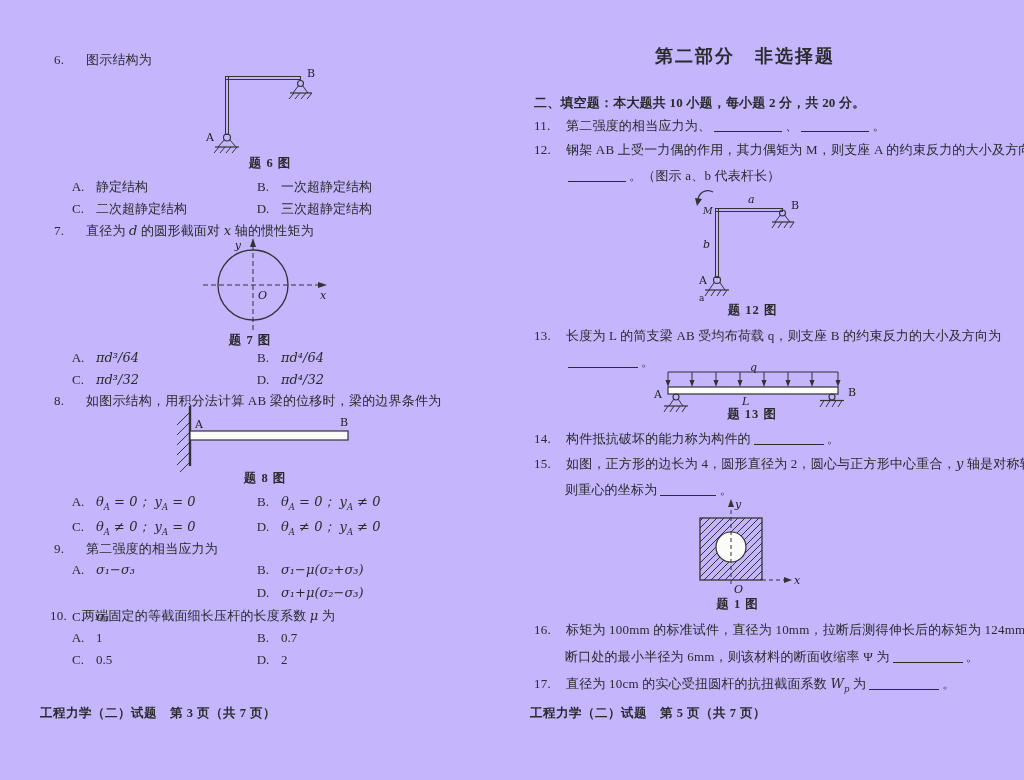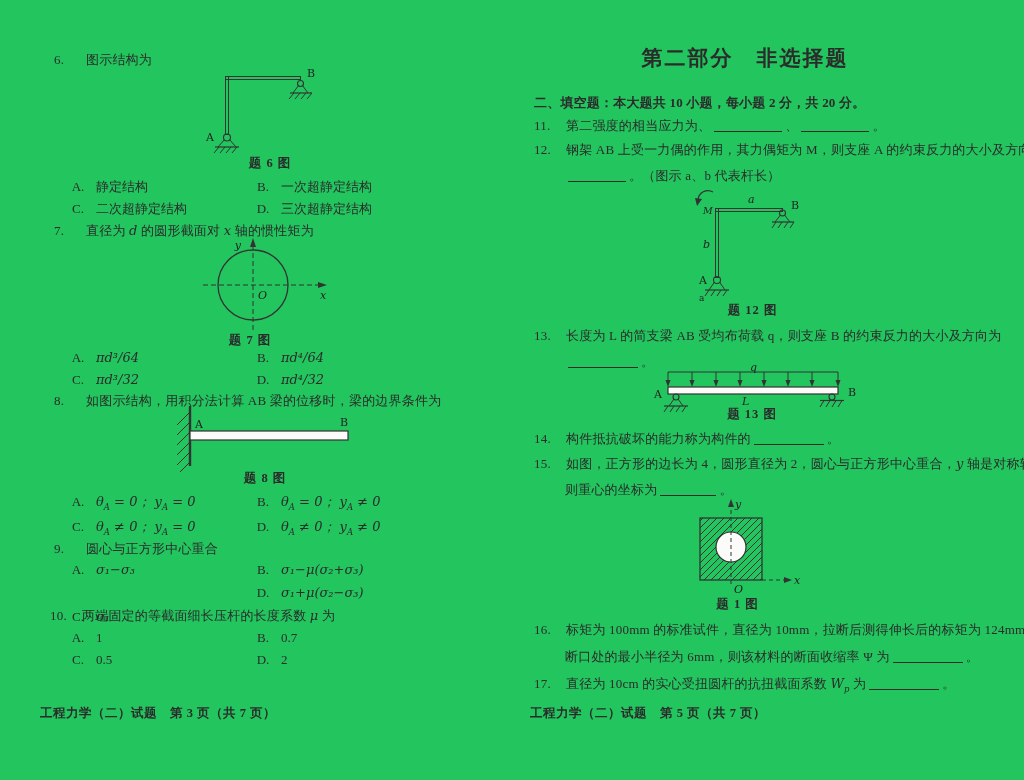--- a/index.html
+++ b/index.html
@@ -1,28 +1,28 @@
 <!DOCTYPE html>
 <html><head>
 <meta charset="utf-8">
 <style>
   html,body{margin:0;padding:0;}
   body{width:1024px;height:780px;background:#f1f1ef;font-family:"Liberation Serif","DejaVu Serif",serif;color:#2b2b2b;}
-  .sheet{position:absolute;left:0;top:0;width:1024px;height:780px;background:#22c55e;overflow:hidden;}
+  .sheet{position:absolute;left:0;top:0;width:1024px;height:780px;background:#c4b5fd;overflow:hidden;}
   .line{position:absolute;white-space:nowrap;font-size:13px;line-height:17px;letter-spacing:0.2px;}
   .num{display:inline-block;min-width:24px;margin-right:8px;}
   .opt{position:absolute;white-space:nowrap;font-size:13px;line-height:17px;text-align:center;}
   .opt .k{display:inline-block;min-width:16px;margin-right:10px;}
   .math{font-family:"DejaVu Serif",serif;font-style:italic;}
   .it{font-style:italic;font-family:"DejaVu Serif",serif;}
   sub{font-size:8.5px;font-style:italic;font-family:"DejaVu Serif",serif;}
   .blank{display:inline-block;border-bottom:1.2px solid #2b2b2b;height:14px;vertical-align:-2px;margin:0 3px;}
   .caption{position:absolute;text-align:center;font-weight:600;font-size:12.5px;letter-spacing:1px;}
   .footer{position:absolute;top:705px;width:430px;text-align:left;font-size:12.5px;font-weight:600;letter-spacing:0.5px;}
-  .part-title{position:absolute;left:530px;top:44px;width:430px;text-align:center;font-size:21px;font-weight:700;letter-spacing:2px;}
+  .part-title{position:absolute;left:530px;top:44px;width:430px;text-align:center;font-size:18px;font-weight:700;letter-spacing:2px;}
   .section-head{font-weight:700;text-align:right;}
   svg{position:absolute;overflow:visible;}
   svg text{font-size:11px;fill:#222;font-family:"DejaVu Serif",serif;}
   svg text.itl{font-style:italic;}
   svg line,svg path,svg rect,svg circle,svg polyline{stroke:#333;}
 </style>
 </head>
 <body>
 
 <div class="sheet">
@@ -100,21 +100,21 @@
       <text x="175" y="22">B</text>
     </svg>
     <div class="caption" style="left:165px;top:470px;width:200px">题 8 图</div>
 
     <div class="opt" style="left:70px;top:493px"><span class="k">A.</span><span class="v math"><span class="it">θ</span><sub>A</sub><span> = 0； </span><span class="it">y</span><sub>A</sub><span> = 0</span></span></div>
     <div class="opt" style="left:255px;top:493px"><span class="k">B.</span><span class="v math"><span class="it">θ</span><sub>A</sub><span> = 0； </span><span class="it">y</span><sub>A</sub><span> ≠ 0</span></span></div>
     <div class="opt" style="left:70px;top:518px"><span class="k">C.</span><span class="v math"><span class="it">θ</span><sub>A</sub><span> ≠ 0； </span><span class="it">y</span><sub>A</sub><span> = 0</span></span></div>
     <div class="opt" style="left:255px;top:518px"><span class="k">D.</span><span class="v math"><span class="it">θ</span><sub>A</sub><span> ≠ 0； </span><span class="it">y</span><sub>A</sub><span> ≠ 0</span></span></div>
 
     <div class="line" style="left:54px;top:540px">
-      <span class="num">9.</span><span>圆心与正方形中心重合</span>
+      <span class="num">9.</span><span>第二强度的相当应力为</span>
     </div>
     <div class="opt" style="left:70px;top:561px"><span class="k">A.</span><span class="v math">σ₁−σ₃</span></div>
     <div class="opt" style="left:255px;top:561px"><span class="k">B.</span><span class="v math">σ₁−μ(σ₂+σ₃)</span></div>
     <div class="opt" style="left:70px;top:608px"><span class="k">C.</span><span class="v math">σ₁</span></div>
     <div class="opt" style="left:255px;top:584px"><span class="k">D.</span><span class="v math">σ₁+μ(σ₂−σ₃)</span></div>
 
     <div class="line" style="left:50px;top:607px">
       <span class="num">10.</span><span><span>两端固定的等截面细长压杆的长度系数 </span><span class="it">μ</span><span> 为</span></span>
     </div>
     <div class="opt" style="left:70px;top:629px"><span class="k">A.</span><span class="v">1</span></div>

